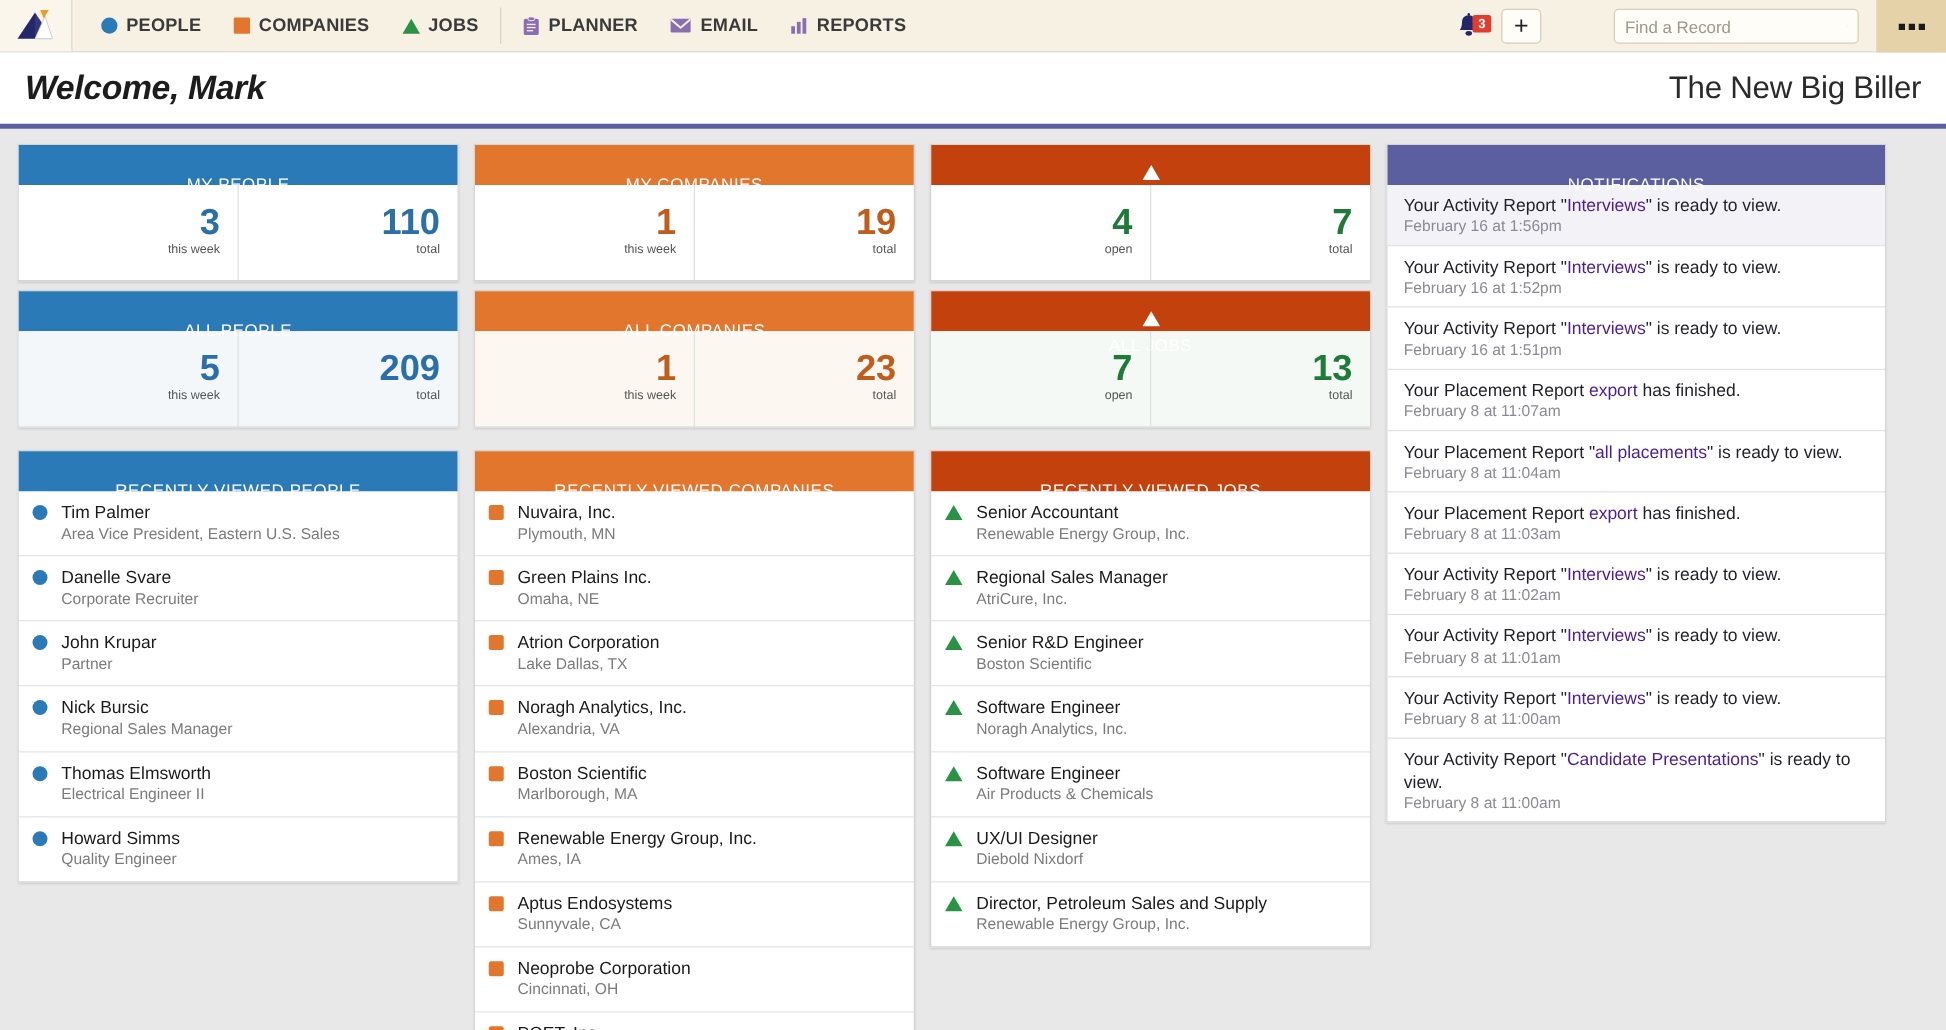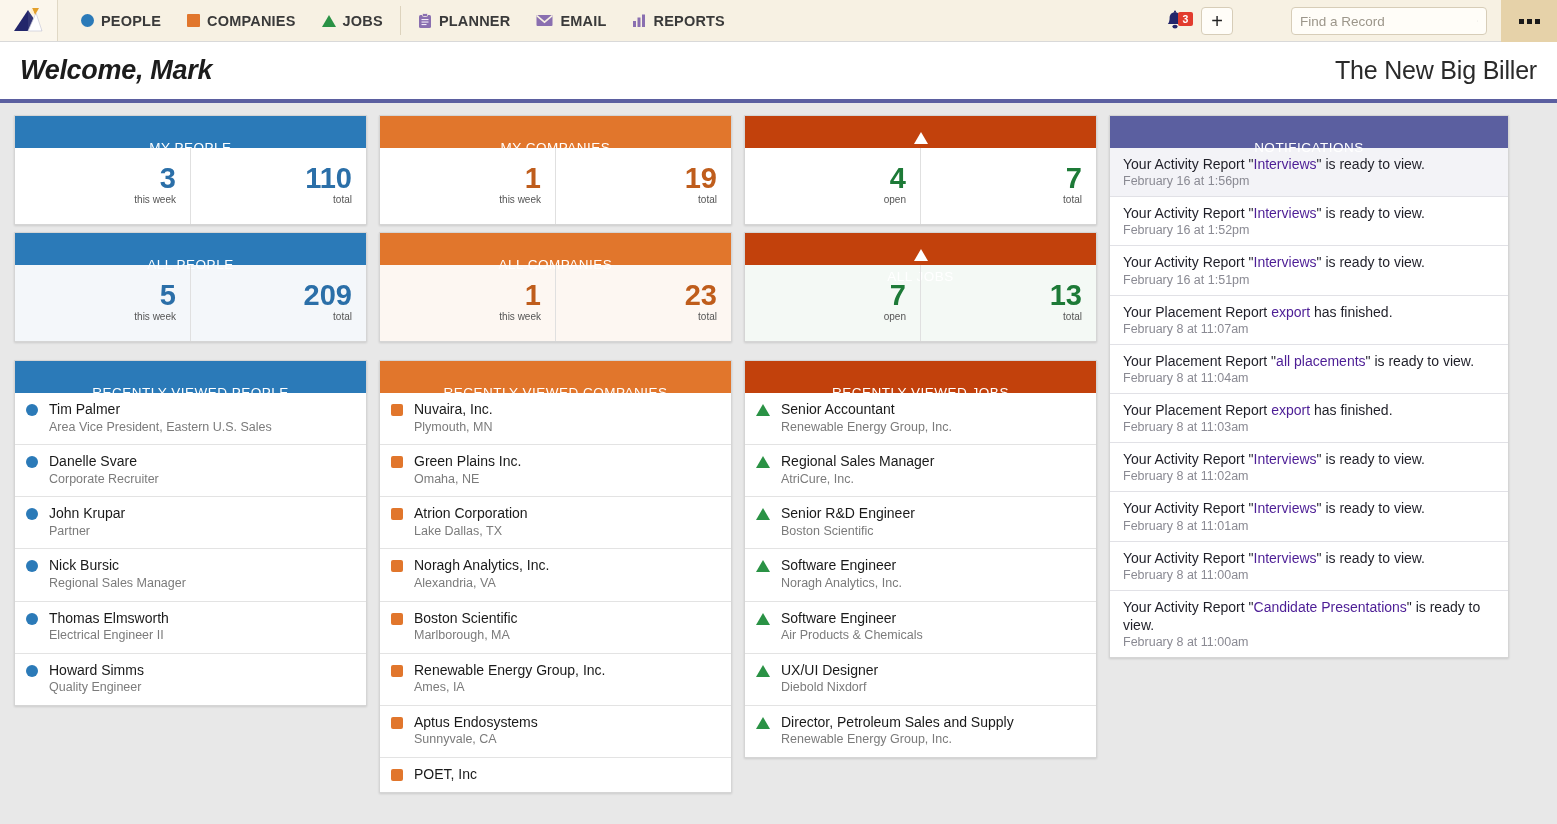--- a/index.html
+++ b/index.html
@@ -473,20 +473,27 @@
         <div class="list-row">
           <span class="marker-sq"></span>
           <div>
             <div class="row-title">Aptus Endosystems</div>
             <div class="row-sub">Sunnyvale, CA</div>
           </div>
         </div>
         <div class="list-row">
           <span class="marker-sq"></span>
           <div>
+            <div class="row-title">Neoprobe Corporation</div>
+            <div class="row-sub">Cincinnati, OH</div>
+          </div>
+        </div>
+        <div class="list-row">
+          <span class="marker-sq"></span>
+          <div>
             <div class="row-title">POET, Inc</div>
 
           </div>
         </div>
       </div>
     </div>
   </div>
 
   <div class="col">
 

